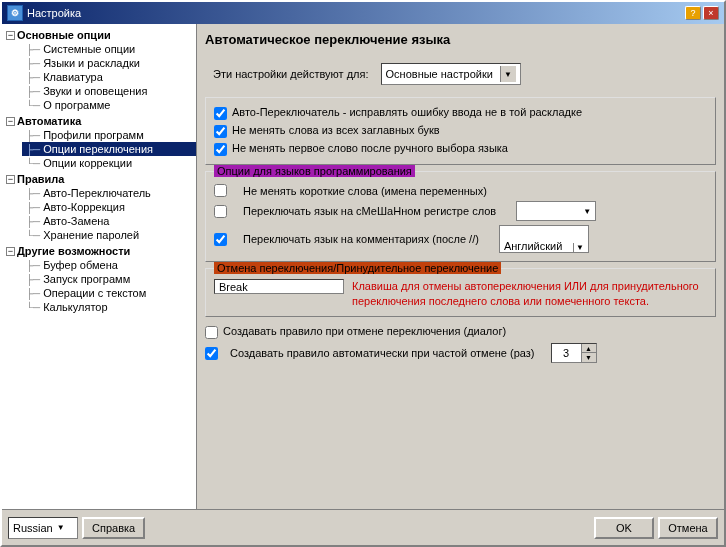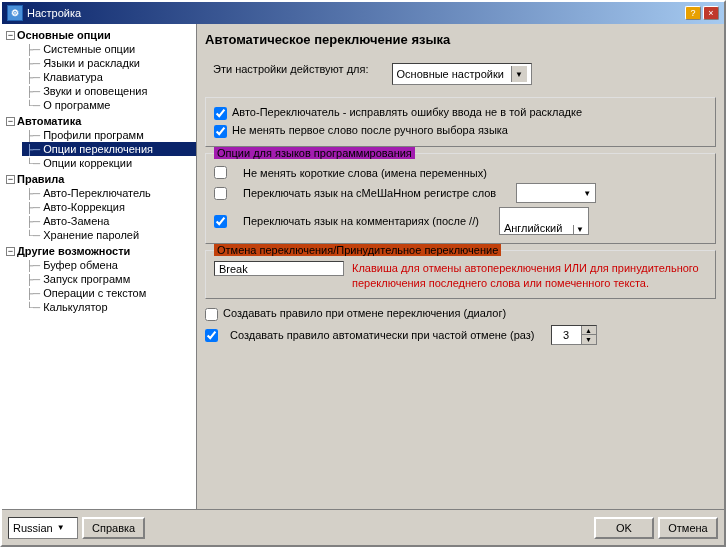--- a/index.html
+++ b/index.html
@@ -137,22 +137,22 @@
     .settings-group {
       background: #d4d0c8;
       border: 1px solid #808080;
       border-top-color: #dfdfdf;
       border-left-color: #dfdfdf;
       padding: 6px 8px;
       margin-bottom: 6px;
     }
     .row-dropdown {
       display: flex;
-      align-items: flex-start;
-      gap: 23px;
+      align-items: center;
+      gap: 12px;
       margin-bottom: 8px;
       padding: 4px 8px;
     }
     .row-label { font-size: 11px; }
     .dropdown {
       height: 22px;
       background: #fff;
       border: 1px solid #808080;
       border-top-color: #404040;
       border-left-color: #404040;
@@ -470,20 +470,24 @@
         <div class="dropdown">
           <span>Основные настройки</span>
           <div class="dropdown-arrow">▼</div>
         </div>
       </div>
 
       <div class="settings-group">
         <div class="checkbox-row">
           <input type="checkbox" checked="" style="">
           <span>Авто-Переключатель - исправлять ошибку ввода не в той раскладке</span>
+        </div>
+        <div class="checkbox-row">
+          <input type="checkbox" checked="" style="">
+          <span>Не менять слова из всех заглавных букв</span>
         </div>
         <div class="checkbox-row">
           <input type="checkbox" checked="" style="">
           <span>Не менять первое слово после ручного выбора языка</span>
         </div>
       </div>
 
       <div class="prog-group">
         <span class="prog-group-label">Опции для языков программирования</span>
         <div style="margin-top:6px">

